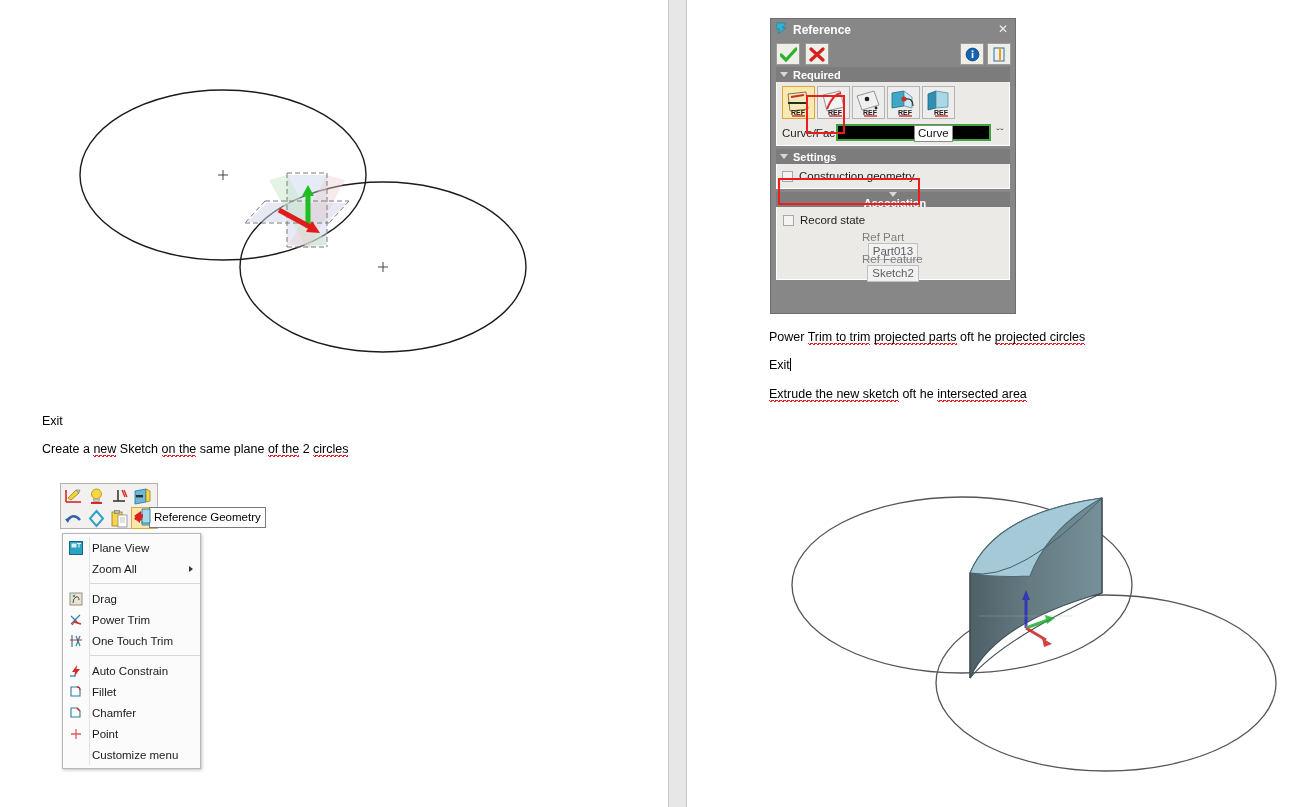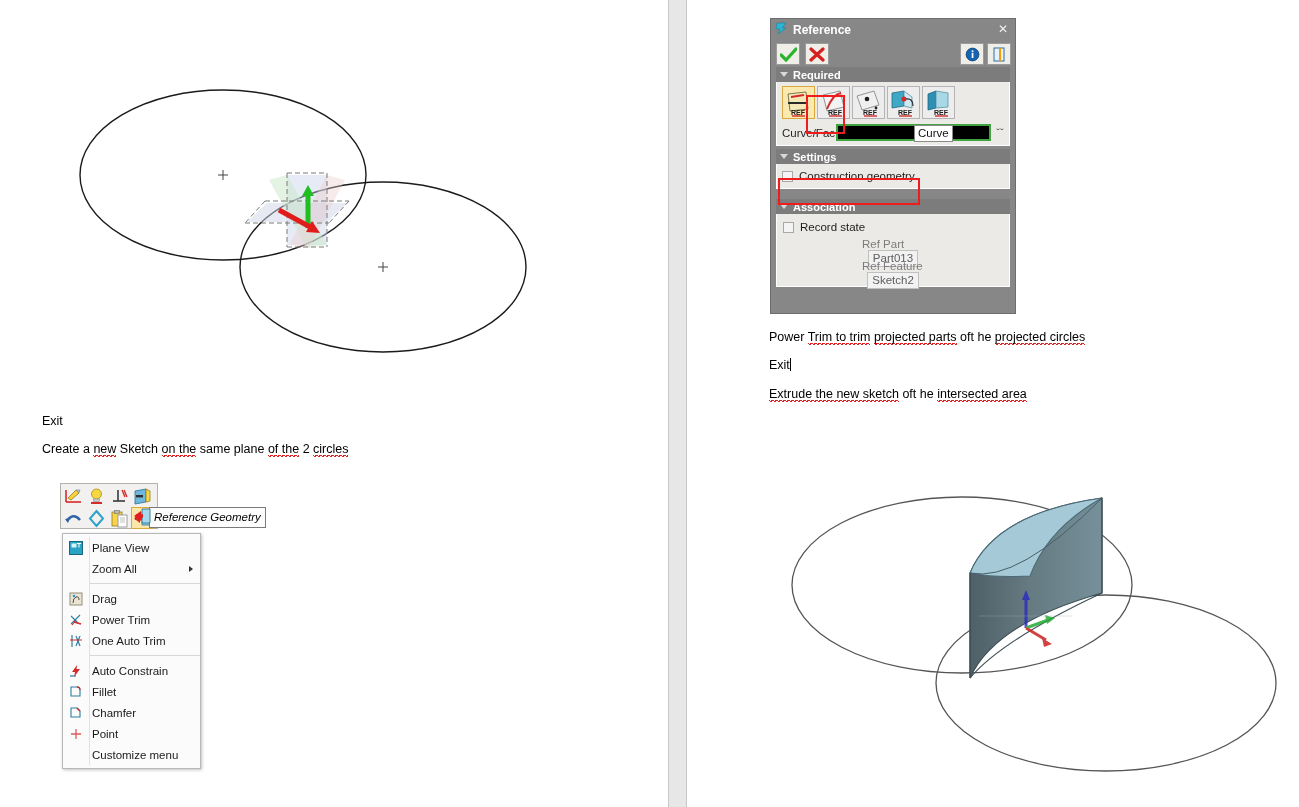--- a/index.html
+++ b/index.html
@@ -42,21 +42,21 @@
     background:#f2f1ef;border:1px solid #b5b2ad;box-sizing:border-box;
     display:flex;flex-wrap:wrap;align-content:flex-start;padding:1px;
   }
   .tb-btn{width:23px;height:22px;display:flex;align-items:center;justify-content:center;}
   .tb-btn.sel{background:#fde7a8;border:1px solid #d8a93b;box-sizing:border-box;}
 
   #tooltip-refgeom{
     position:absolute;left:149px;top:507px;height:19px;
     background:#fdfdfd;border:1px solid #7a7a7a;
     font-size:11.5px;color:#000;line-height:19px;padding:0 4px;
-    font-family:"Liberation Sans", sans-serif;white-space:nowrap;z-index:6;font-style:italic;
+    font-family:"Liberation Sans", sans-serif;white-space:nowrap;z-index:6;
   }
   #refgeom-arrow{position:absolute;left:133px;top:506px;z-index:7;}
 
   
   #context-menu{
     position:absolute;left:62px;top:533px;width:139px;
     background:#fbfbfb;border:1px solid #b8b8b8;box-sizing:border-box;
     box-shadow:1px 1px 3px rgba(0,0,0,.25);padding:3px 0;z-index:5;
   }
   .cm-item{height:21px;display:flex;align-items:center;position:relative;cursor:default;}
@@ -313,21 +313,21 @@
 
   <div class="cm-item">
     <span class="cm-ico">
       <svg width="14" height="14" viewBox="0 0 14 14">
         <path d="M3 1 L3 13" stroke="#2c7fa0" stroke-width="1.2"></path>
         <path d="M7 2 L11 12" stroke="#2c7fa0" stroke-width="1.2"></path>
         <path d="M11 2 L7 12" stroke="#2c7fa0" stroke-width="1.2"></path>
         <path d="M1 6 L13 6" stroke="#d42a2a" stroke-width="1"></path>
       </svg>
     </span>
-    <span class="cm-lbl">One Auto Trim</span>
+    <span class="cm-lbl">One Touch Trim</span>
   </div>
 
   <div class="cm-sep"></div>
 
   <div class="cm-item">
     <span class="cm-ico">
       <svg width="14" height="14" viewBox="0 0 14 14">
         <polygon points="8,1 3,8 6,8 5,13 11,5 7.5,5" fill="#d42a2a"></polygon>
         <path d="M1 12 L7 12" stroke="#2c7fa0" stroke-width="1.2"></path>
       </svg>
@@ -482,21 +482,21 @@
       <span class="tri"></span>
       <span>Settings</span>
     </div>
     <div class="rd-panel" id="settings-panel">
       <div class="cbrow">
         <span class="cbox"></span>
         <span class="cblbl">Construction geometry</span>
       </div>
     </div>
 
-    <div class="rd-section-hd" style="margin-top:10px;">
+    <div class="rd-section-hd" style="margin-top:3px;flex-direction:column;">
       <span class="tri"></span>
       <span>Association</span>
     </div>
     <div class="rd-panel" id="assoc-panel">
       <div class="cbrow">
         <span class="cbox"></span>
         <span class="cblbl">Record state</span>
       </div>
       <div class="fieldrow">
         <span class="fieldlbl">Ref Part</span>

